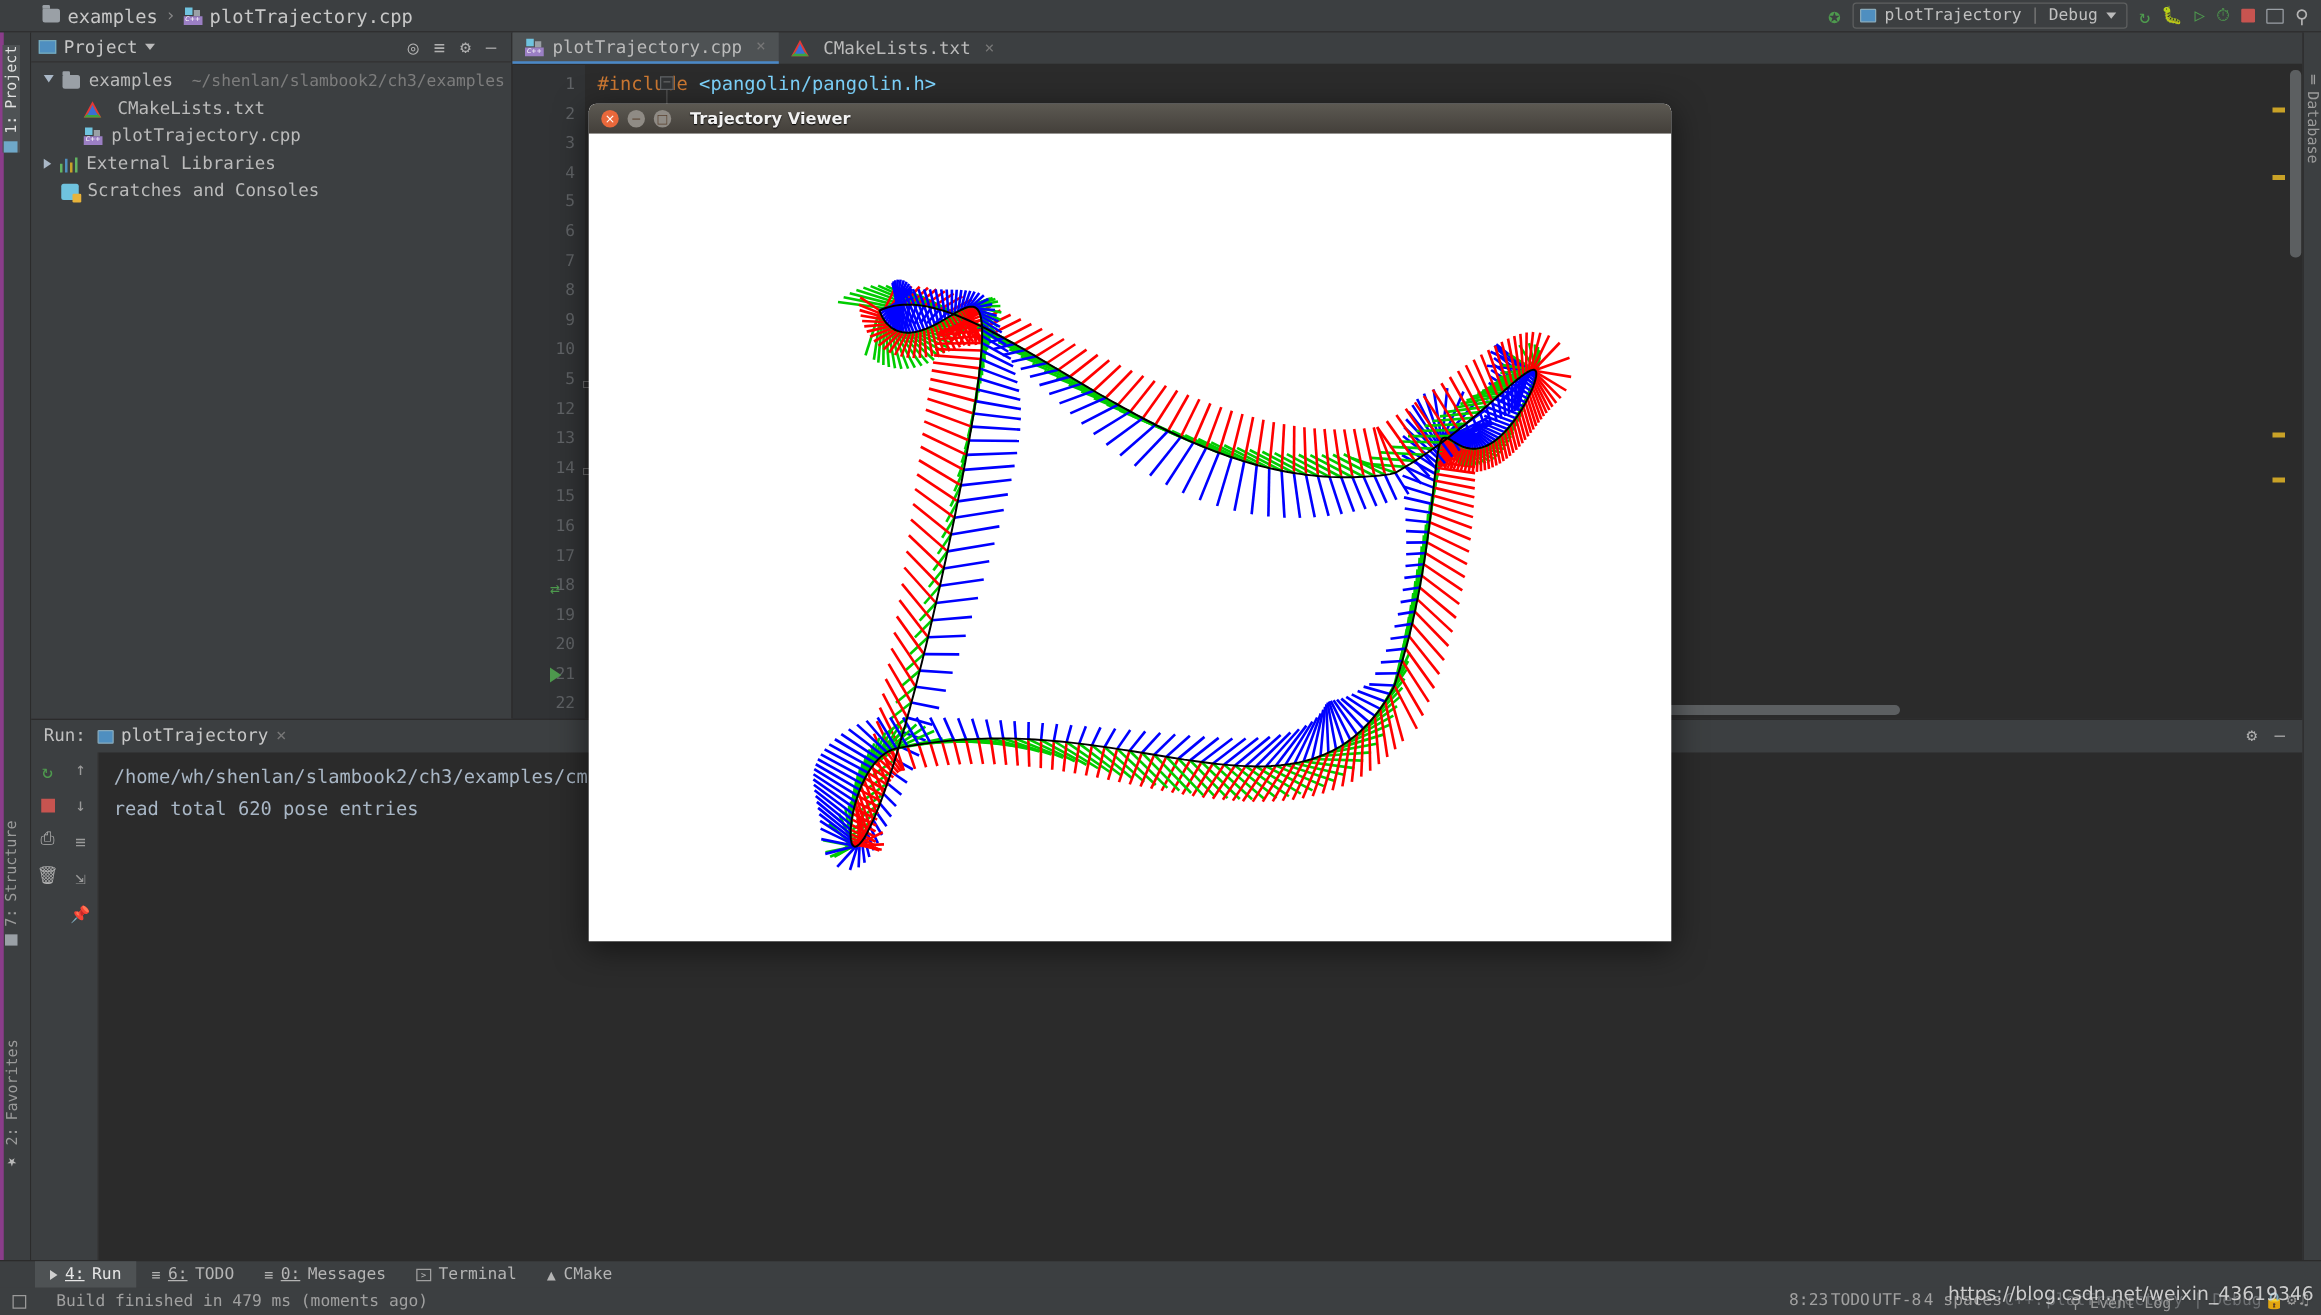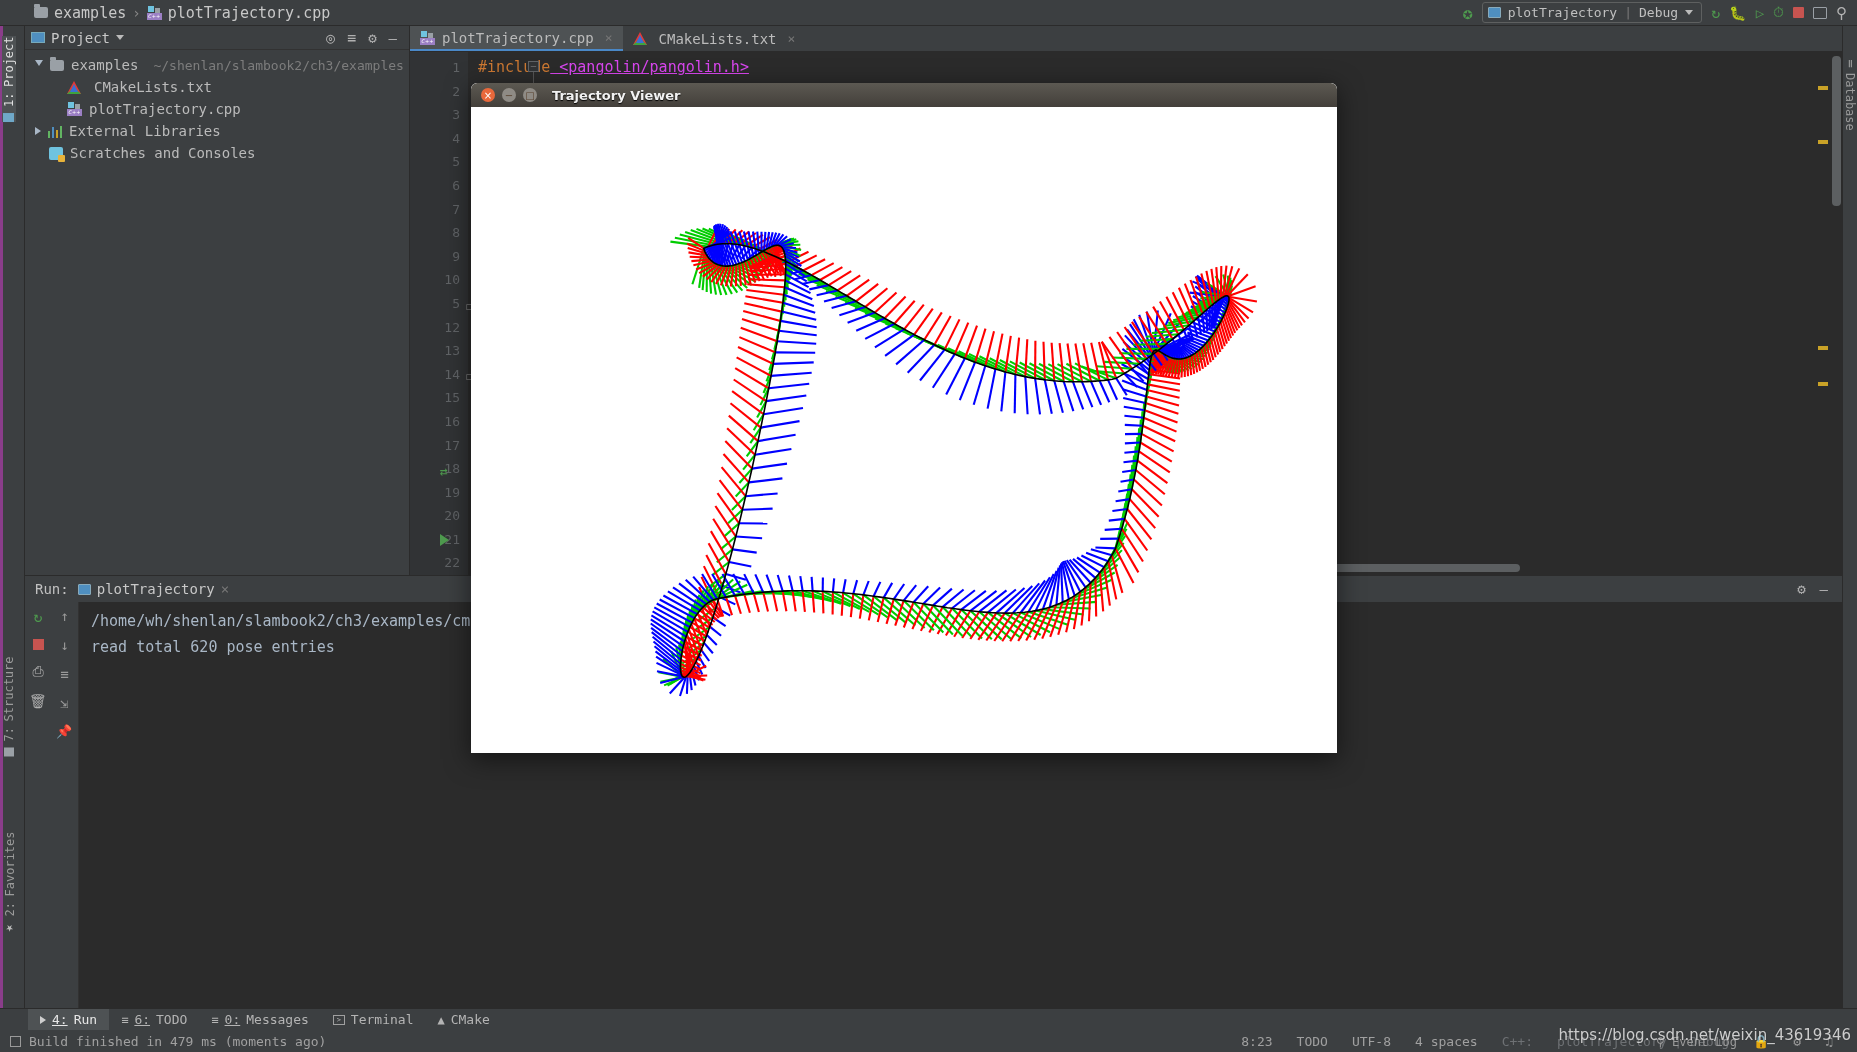--- a/index.html
+++ b/index.html
@@ -85,21 +85,21 @@
   .tabbar { height:26px; background:#3c3f41; display:flex; align-items:stretch; border-bottom:1px solid #2b2b2b; }
   .tab { display:flex; align-items:center; gap:7px; padding:0 10px; font-size:14px; color:#bbb; }
   .tab.active { background:#4e5254; border-bottom:2px solid #4a88c7; }
   .tab .x { color:#777; font-size:13px; margin-left:4px; }
   .code-wrap { position:relative; height:523px; display:flex; background:#2b2b2b; overflow:hidden; }
   .gutter { width:58px; background:#313335; text-align:right; padding-top:4px; color:#606366; font-size:13px; position:relative; }
   .gutter .ln { height:23.6px; line-height:23.6px; padding-right:8px; }
   .codecol { flex:1; padding-top:4px; position:relative; }
   .cline { height:23.6px; line-height:23.6px; padding-left:10px; white-space:pre; font-size:15px; }
   .kw { color:#cc7832; }
-  .inc { color:#d946ef;text-decoration:underline; }
+  .inc { color:#7dd3fc; }
   .fold { position:absolute; left:60px; width:11px; height:11px; border:1px solid #606366; color:#808080;
           font-size:9px; line-height:9px; text-align:center; background:#313335; }
   .foldline { position:absolute; left:65px; width:1px; background:#555; }
 
   
   .run-panel { position:absolute; left:25px; top:575px; width:1817px; height:440px; background:#3c3f41; border-top:1px solid #2b2b2b; }
   .run-head { height:26px; display:flex; align-items:center; padding-left:10px; gap:9px; font-size:14px; }
   .run-head .lbl { color:#c0c0c0; }
   .run-tab { display:flex; align-items:center; gap:6px; color:#c8c8c8; }
   .run-head .x { color:#777; }
@@ -111,22 +111,22 @@
   .console .line { line-height:26px; white-space:pre; }
 
   
   .tw-bar { position:absolute; left:0; bottom:22px; width:1857px; height:22px; background:#3c3f41; display:flex; align-items:center; border-top:1px solid #2b2b2b; }
   .tw-item { display:flex; align-items:center; gap:6px; padding:0 12px; height:22px; font-size:13px; color:#b4b4b4; }
   .tw-item.sel { background:#4e5254; color:#e6e6e6; }
   .tw-item u { text-decoration:underline; }
 
   
   .statusbar { position:absolute; left:0; bottom:0; width:1857px; height:22px; background:#3c3f41; display:flex; align-items:center; font-size:13px; color:#a0a0a0; }
-  .sb-left { display:flex; align-items:center; gap:8px; padding-left:10px; }
-  .sb-right { margin-left:auto; display:flex; gap:24px; padding-right:24px; }
+  .sb-left { display:flex; align-items:center; gap:24px; padding-left:10px; }
+  .sb-right { margin-left:auto; display:flex; gap:2px; padding-right:10px; }
   .sb-dim { color:#6e7174; }
 
   
   .rightstripe { position:absolute; right:0; top:26px; width:15px; height:1000px; background:#3c3f41; border-left:1px solid #2b2b2b; }
   .rlabel { position:absolute; right:0px; top:34px; writing-mode:vertical-rl; font-size:12px; color:#9b9b9b; display:flex; align-items:center; gap:6px; }
 
   
   .mk { position:absolute; right:16px; width:10px; }
 
   

